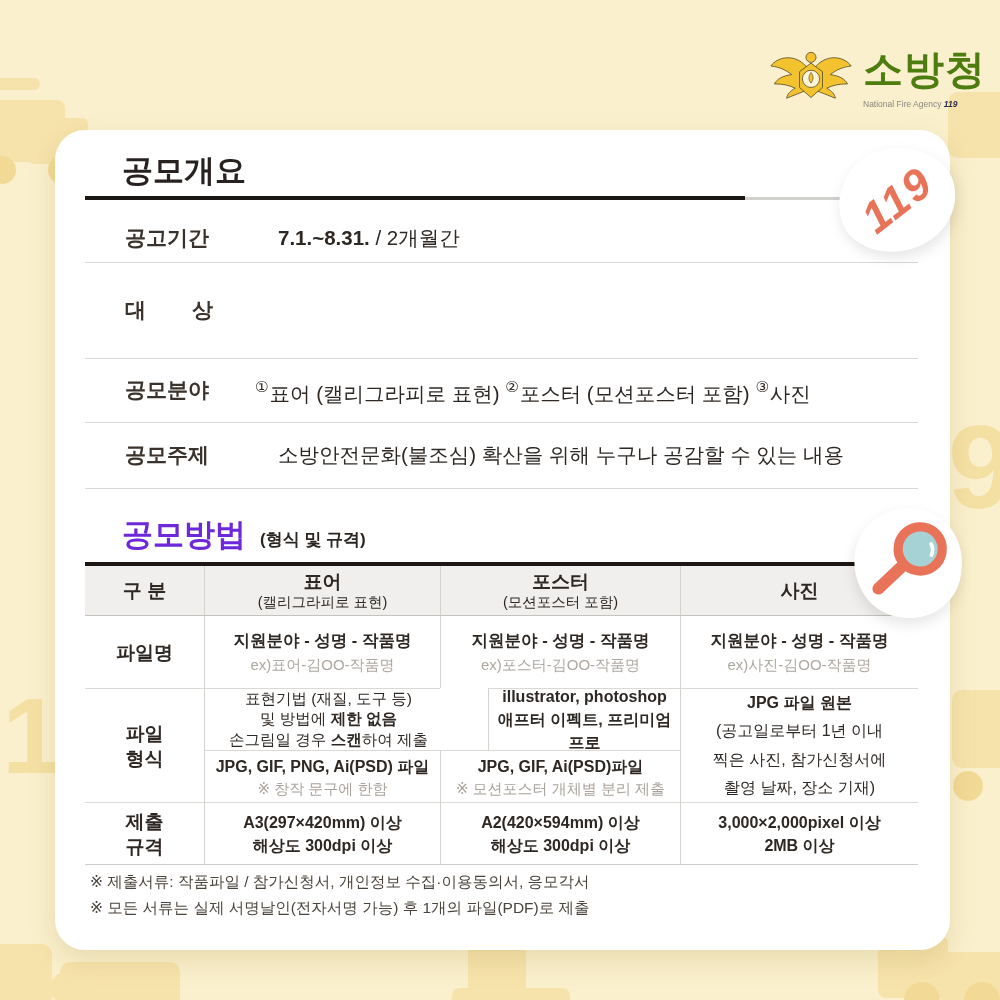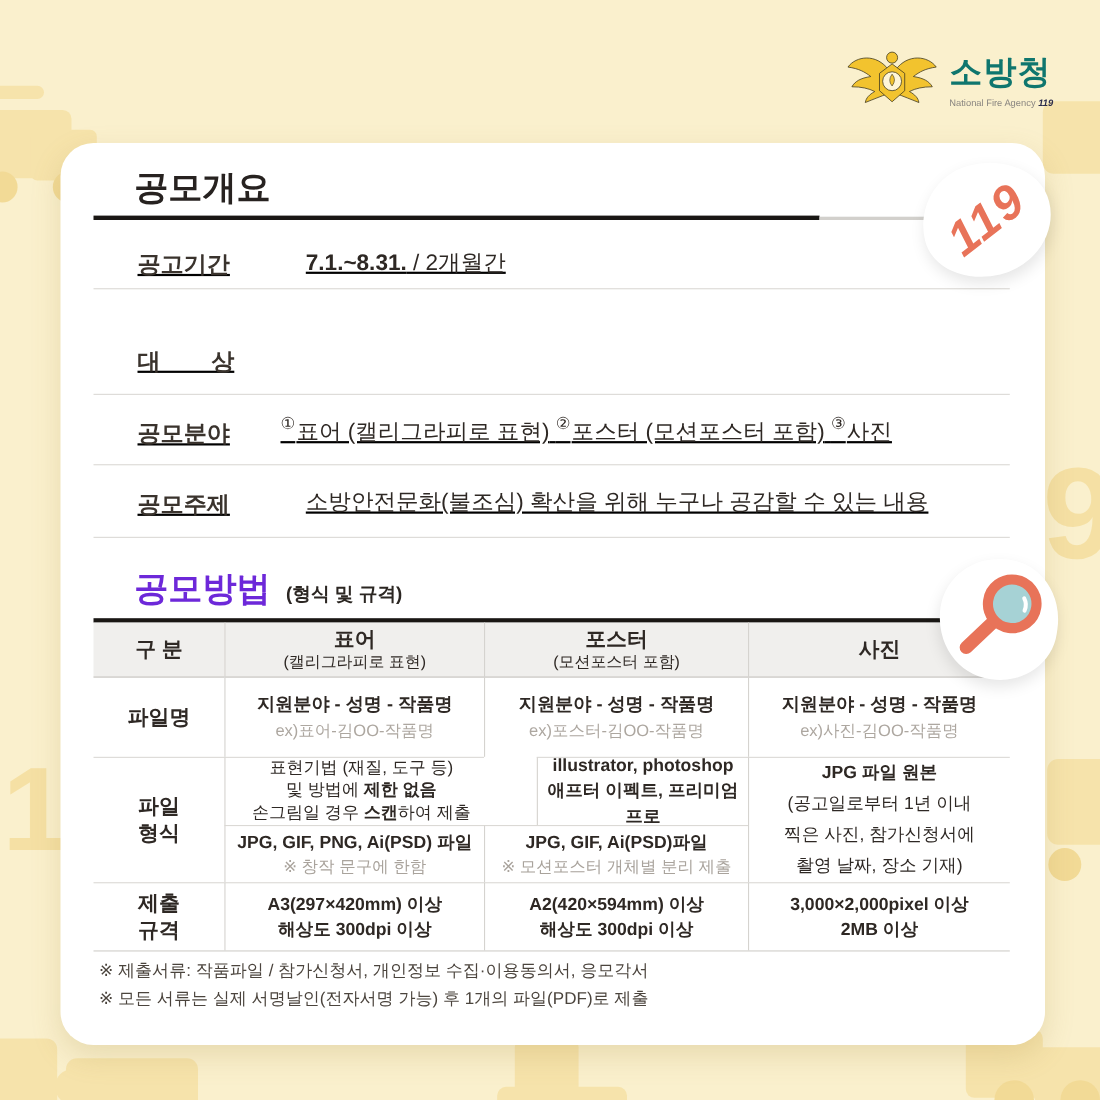--- a/index.html
+++ b/index.html
@@ -14,39 +14,39 @@
   .bg-num-right{left:948px;top:408px;font-size:118px;}
 
   
   .topbar{position:absolute;left:0;top:0;width:1000px;height:120px;z-index:2;}
   .brand-block{position:absolute;left:64px;top:40px;}
   .brand-line1{font-size:26px;font-weight:800;color:#2B2622;letter-spacing:.5px;}
   .brand-orange{color:#EE7D2B;}
   .brand-plus{color:#86A861;font-size:21px;font-weight:800;position:relative;top:-11px;margin-left:2px;}
   .brand-line2{margin-top:5px;font-size:19px;font-weight:700;color:#2B2622;}
   .agency{position:absolute;left:768px;top:42px;display:flex;align-items:center;gap:9px;}
-  .agency-name{font-size:30px;font-weight:800;color:#0f766e;letter-spacing:1px;}
+  .agency-name{font-size:40px;font-weight:800;color:#4d7c0f;letter-spacing:1px;}
   .agency-en{font-size:8.5px;color:#8A8680;margin-top:2px;white-space:nowrap;}
   .agency-119{color:#2D2D4B;font-style:italic;font-weight:800;}
 
   
   .card{position:absolute;left:55px;top:130px;width:895px;height:820px;background:#FFFFFF;
         border-radius:30px;box-shadow:0 10px 26px rgba(170,140,70,.22);z-index:1;}
 
   
   .sec-title{position:absolute;font-size:31px;font-weight:800;color:#272220;z-index:3;}
   .title-overview{left:122px;top:150px;}
   .rule-black{position:absolute;left:85px;top:196px;width:660px;height:4px;background:#1A1714;z-index:3;}
   .rule-gray{position:absolute;left:745px;top:197px;width:100px;height:3px;background:#D2D0CC;z-index:3;}
   .title-method-wrap{position:absolute;left:122px;top:514px;display:flex;align-items:flex-end;gap:14px;z-index:3;}
   .title-method{font-size:31px;font-weight:800;color:#6d28d9;}
   .title-method-sub{font-size:17px;font-weight:700;color:#2B2622;padding-bottom:5px;}
 
   
-  .ov-row{position:absolute;left:125px;width:800px;display:flex;align-items:flex-end;z-index:3;text-decoration:underline;}
+  .ov-row{position:absolute;left:125px;width:800px;display:flex;align-items:center;z-index:3;}
   .ov-label{width:88px;font-size:21px;font-weight:700;color:#3A332D;
             text-align:justify;text-align-last:justify;flex:none;}
   .ov-val{margin-left:65px;font-size:20.5px;color:#2E2824;line-height:30px;}
   .ov-bold{font-weight:700;}
   .ov-note{font-size:19px;color:#575049;line-height:30px;}
   .ov-sup{font-size:15px;vertical-align:9px;margin-right:1px;}
   .ov-divider{position:absolute;left:85px;width:833px;height:1px;background:#DBD9D5;z-index:3;}
 
   
   .mtable{position:absolute;left:85px;top:562px;width:833px;z-index:3;

